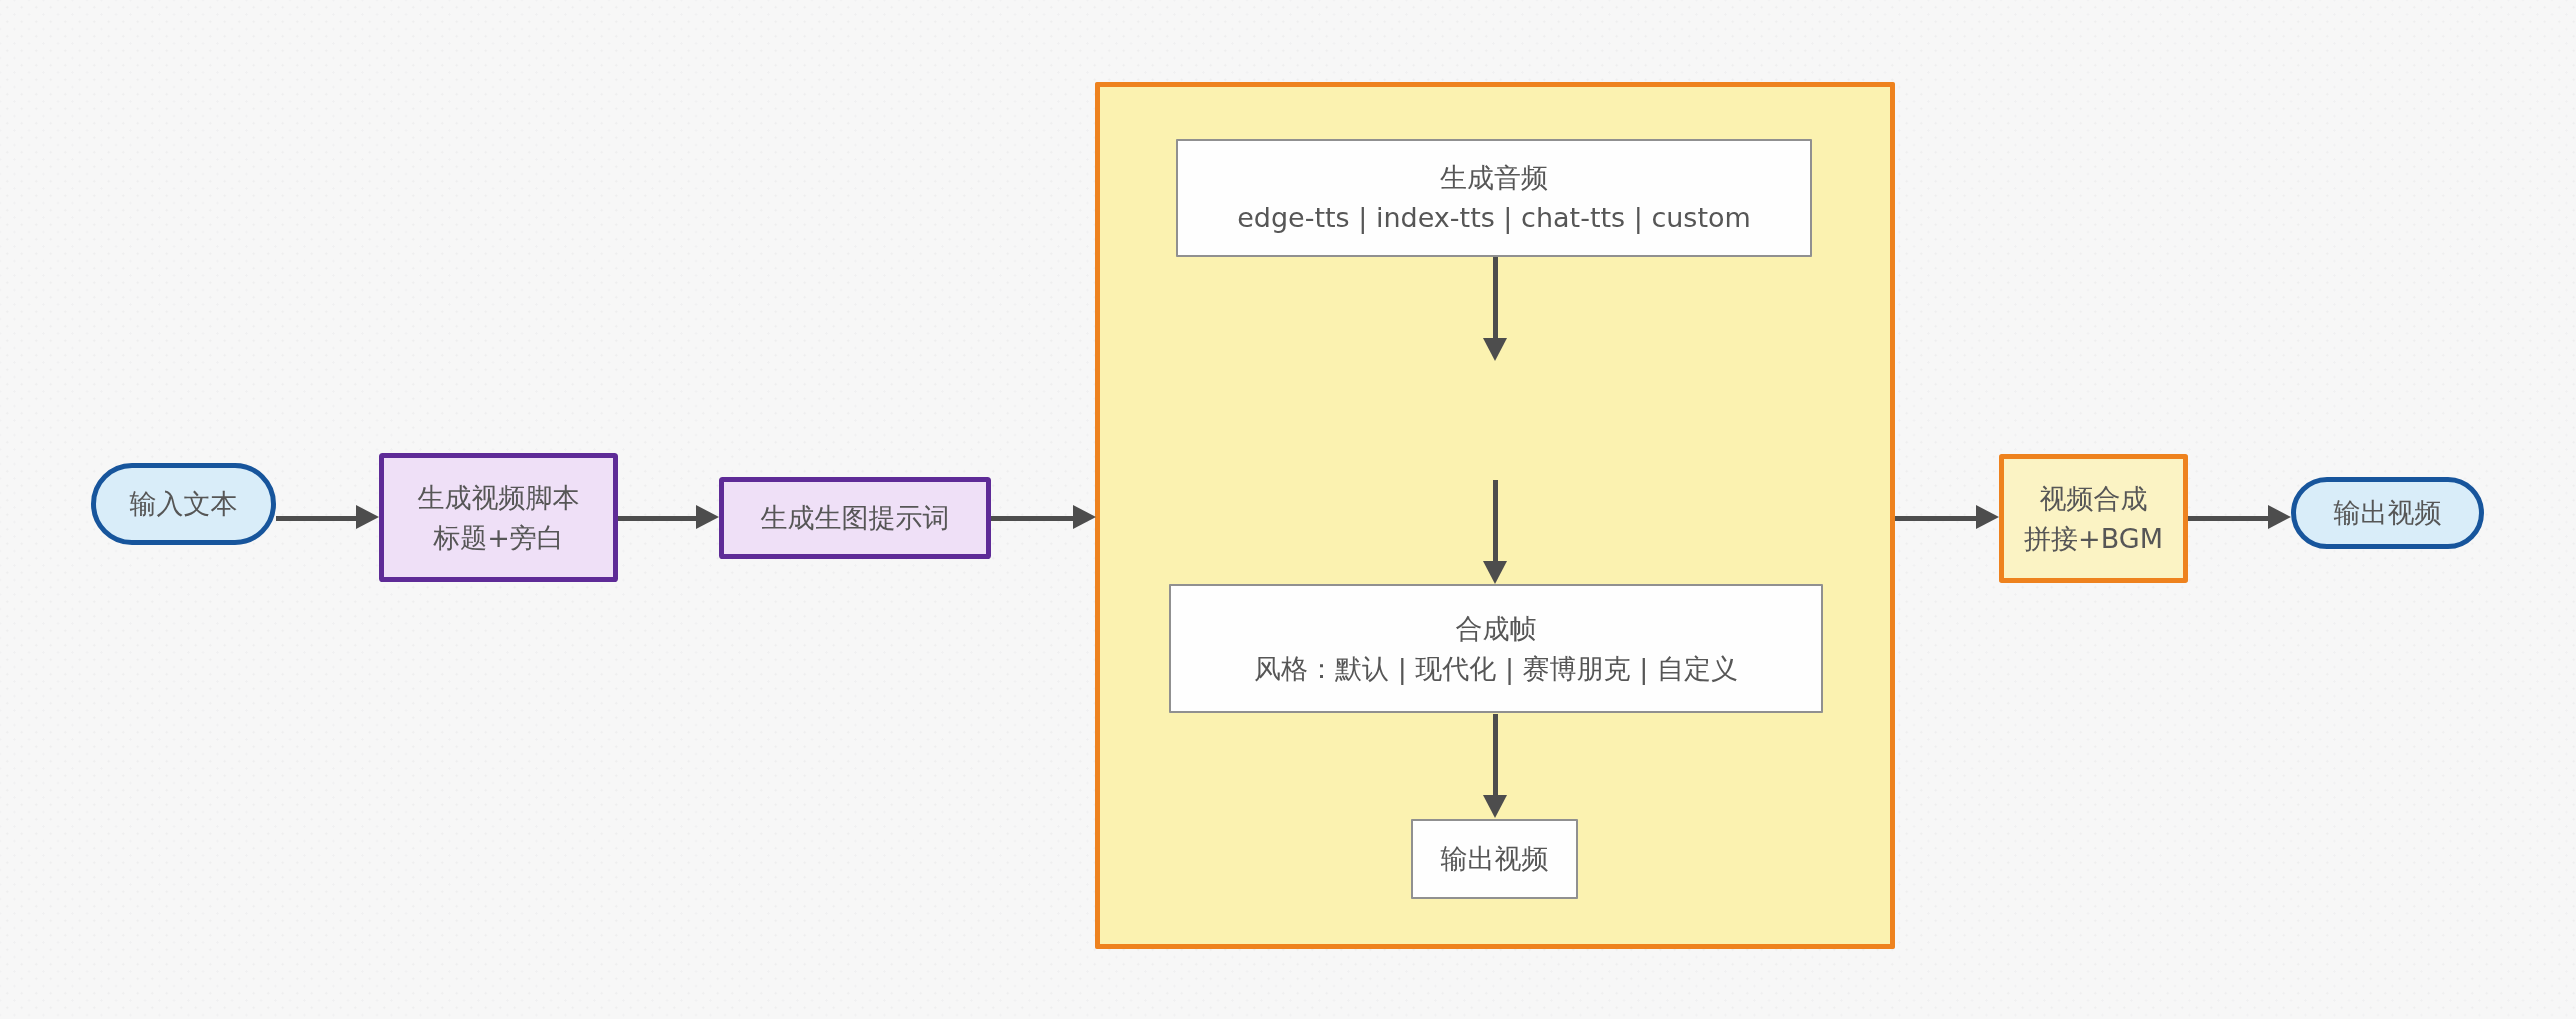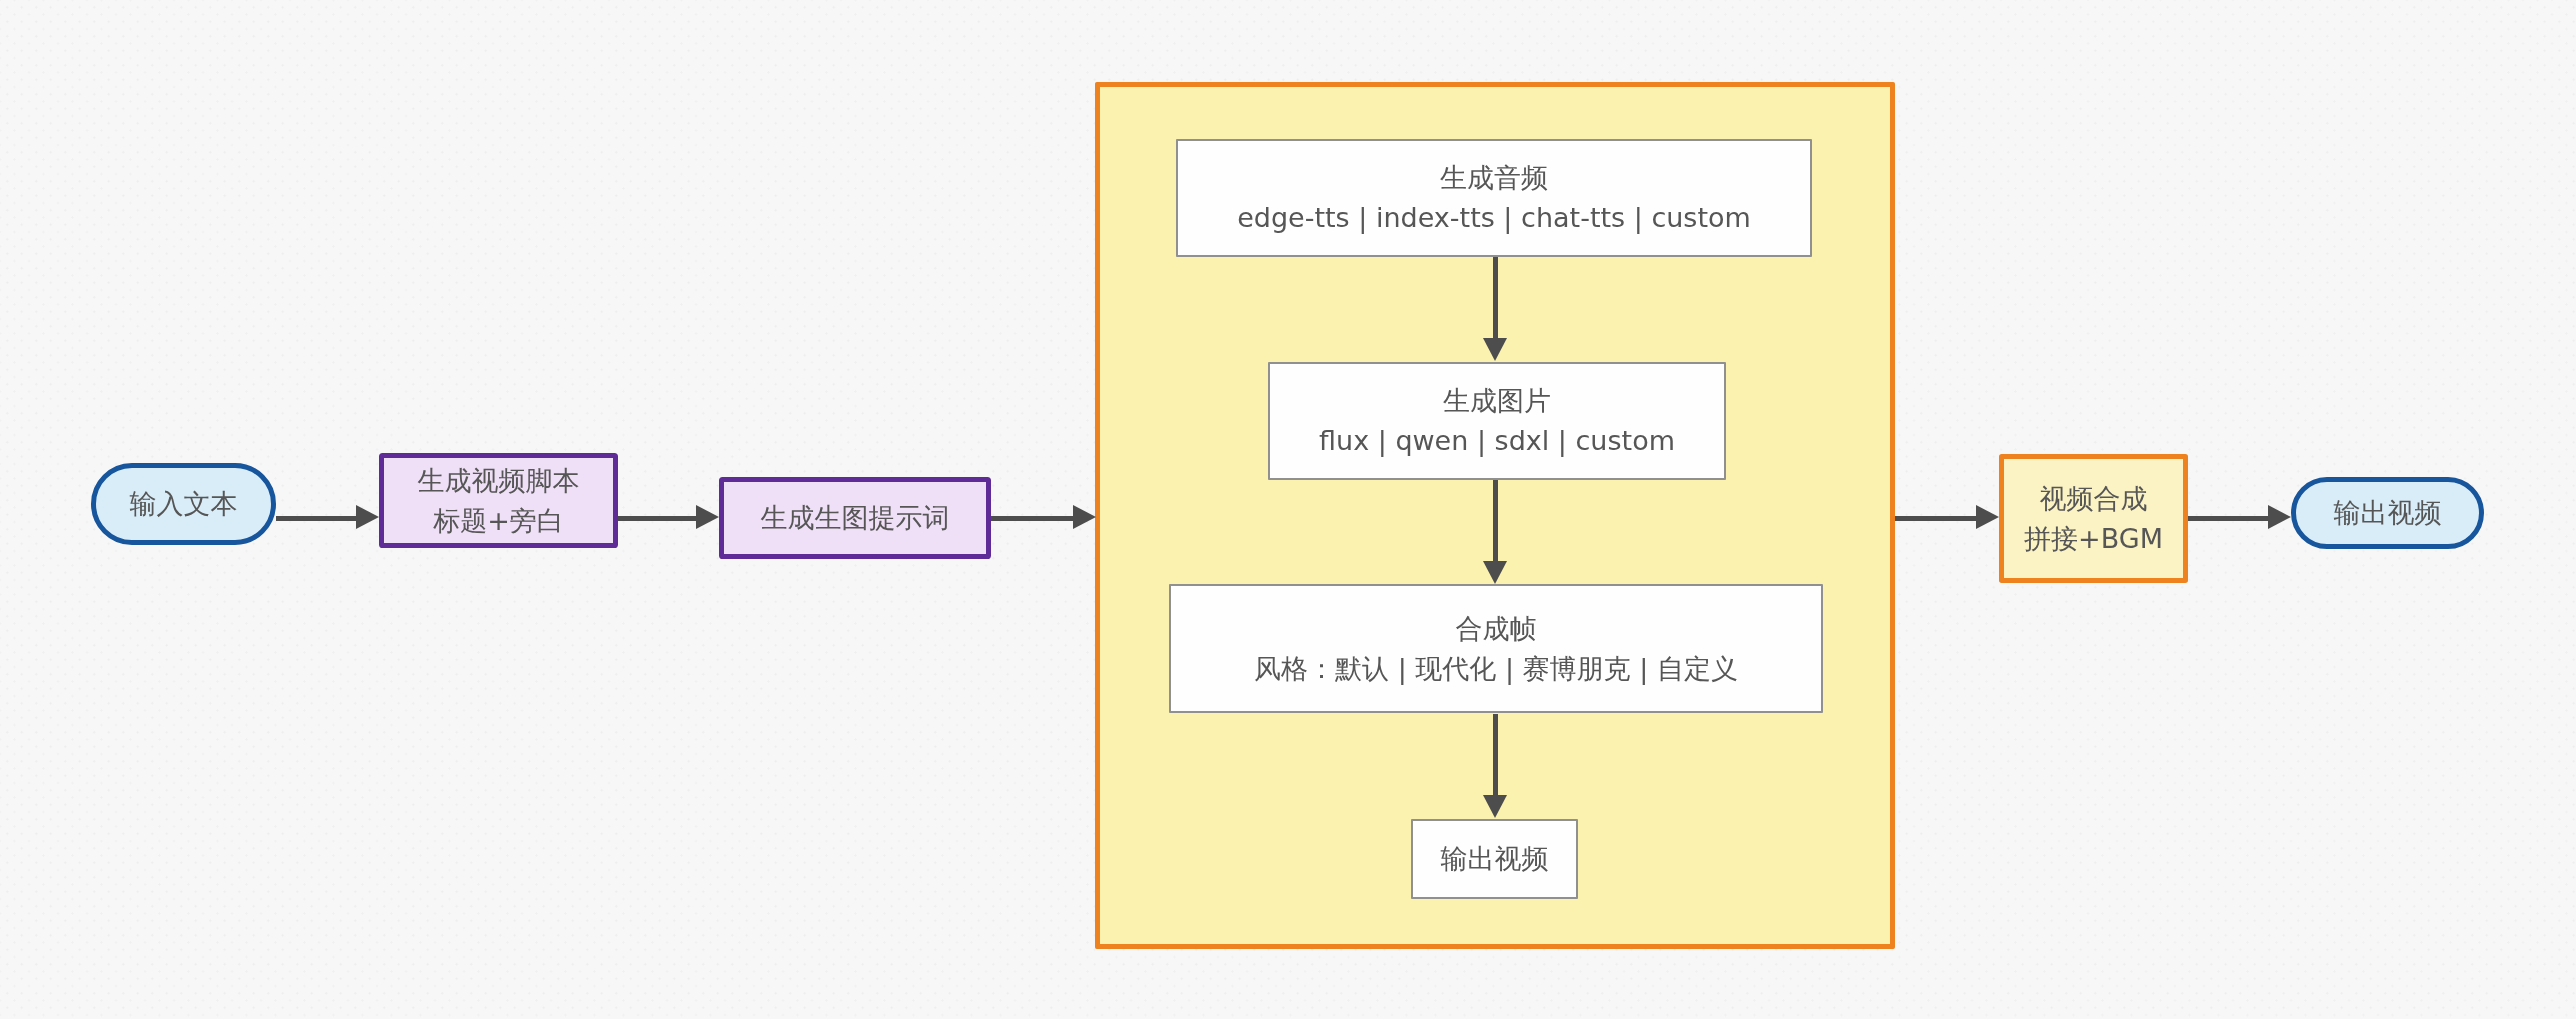--- a/index.html
+++ b/index.html
@@ -80,21 +80,21 @@
     border-left: 23.6px solid var(--arrow);
   }
   .arrowhead.down {
     border-left: 12.7px solid rgba(0,0,0,0);
     border-right: 12.7px solid rgba(0,0,0,0);
     border-top: 23.6px solid var(--arrow);
   }
 
   
   #n-input   { left: 91px;  top: 463px; width: 185px; height: 82px; }
-  #n-script  { left: 379px;  top: 453px; width: 239px; height: 95px; }
+  #n-script  { left: 379px;  top: 453px; width: 239px; height: 129px; }
   #n-prompt  { left: 719px;  top: 477px; width: 272px; height: 82px; }
   #sg        { left: 1095px; top: 82px;  width: 800px; height: 867px; }
   #n-audio   { left: 1176px; top: 139px; width: 636px; height: 118px; }
   #n-image   { left: 1268px; top: 362px; width: 458px; height: 118px; }
   #n-frame   { left: 1169px; top: 584px; width: 654px; height: 129px; }
   #n-render  { left: 1411px; top: 819px; width: 167px; height: 80px; }
   #n-compose { left: 1999px; top: 454px; width: 189px; height: 129px; }
   #n-output  { left: 2291px; top: 477px; width: 193px; height: 72px; }
 
   
@@ -135,24 +135,20 @@
 
   <div class="node purple" id="n-prompt">
     <span>生成生图提示词</span>
   </div>
 
   <div class="node inner" id="n-audio">
     <span>生成音频</span>
     <span>edge-tts | index-tts | chat-tts | custom</span>
   </div>
 
-  <div class="node inner" id="n-image">
-    <span>生成图片</span>
-    <span>flux | qwen | sdxl | custom</span>
-  </div>
 
   <div class="node inner" id="n-frame">
     <span>合成帧</span>
     <span>风格：默认 | 现代化 | 赛博朋克 | 自定义</span>
   </div>
 
   <div class="node inner" id="n-render">
     <span>输出视频</span>
   </div>
 

